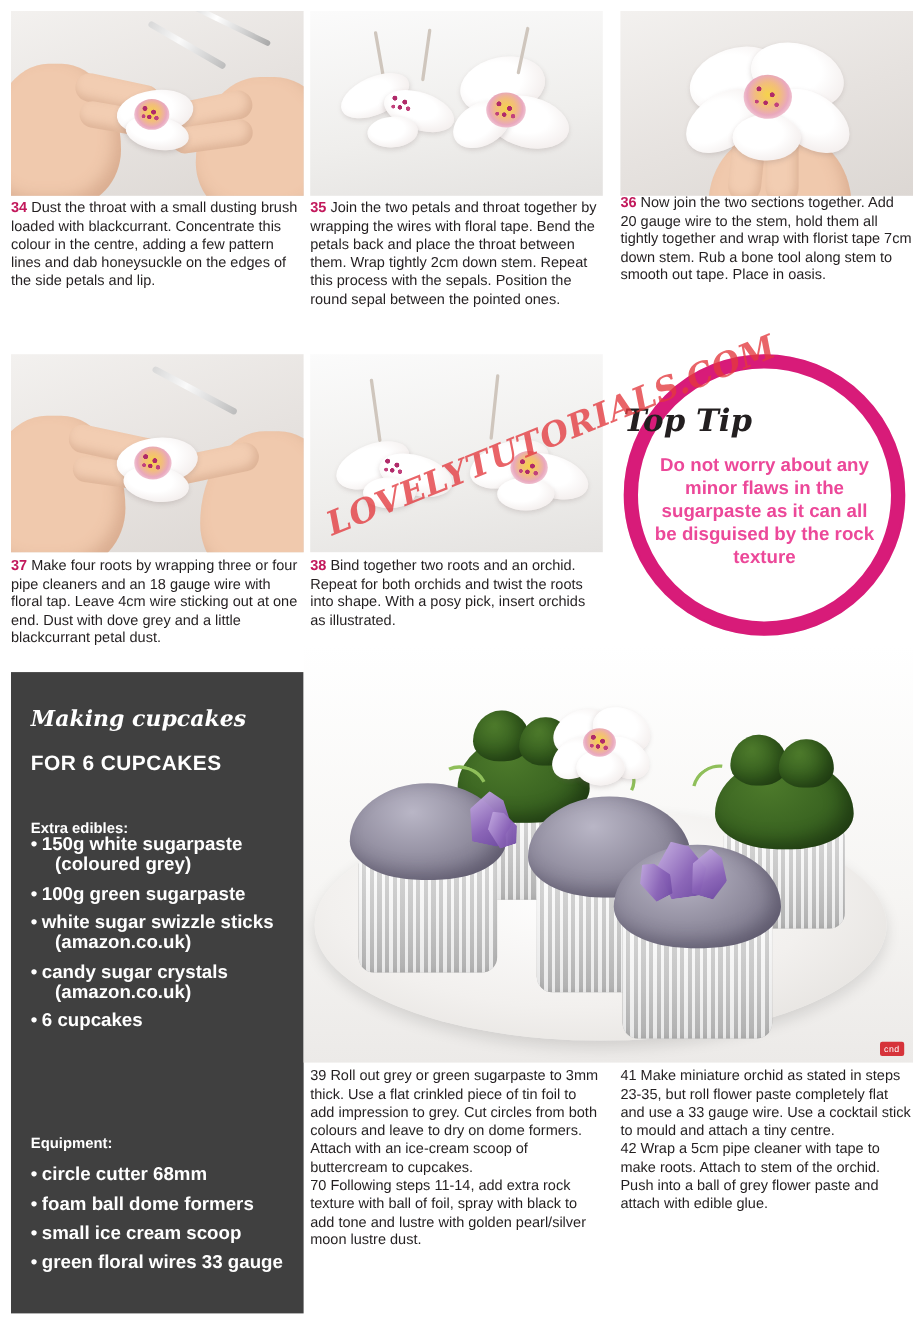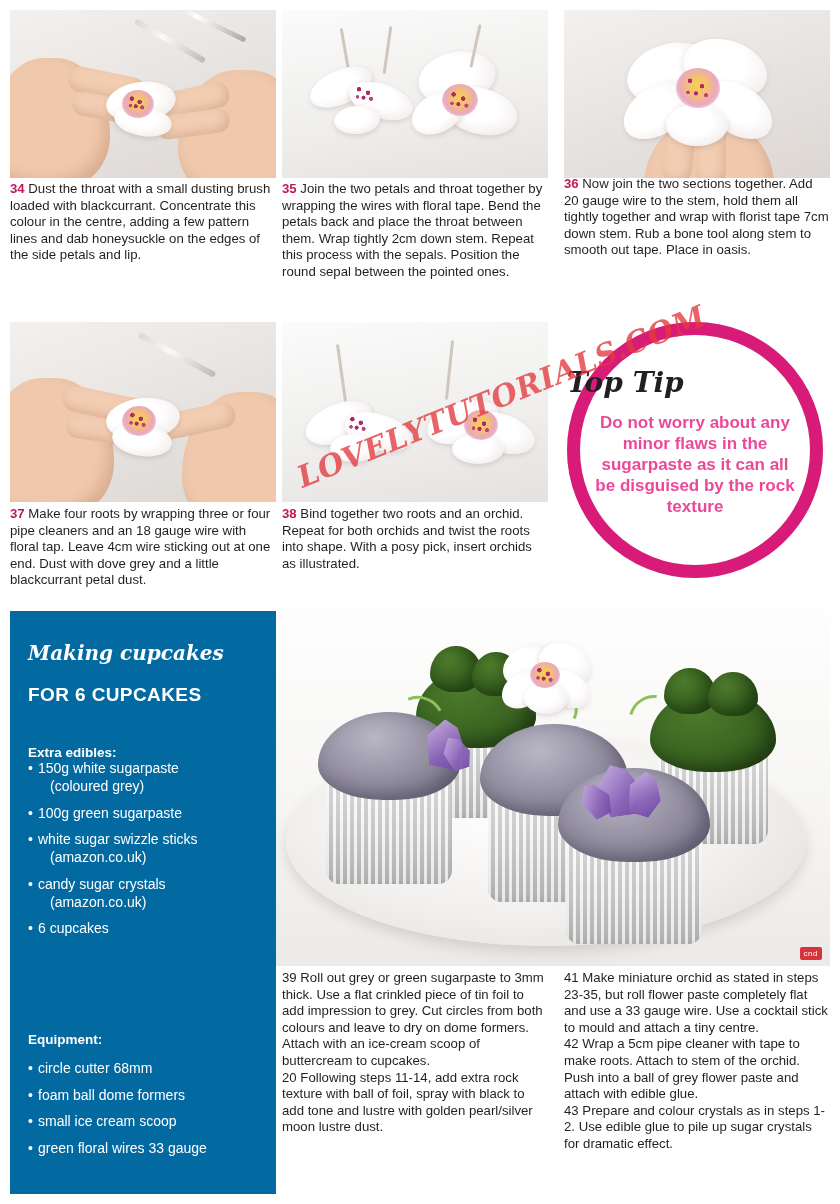--- a/index.html
+++ b/index.html
@@ -95,21 +95,21 @@
     color: #ec4899;
   }
 
   
   .sidebar {
     position: absolute;
     left: 10px;
     top: 611px;
     width: 266px;
     height: 583px;
-    background: #0369a1;
+    background: #404040;
     color: #ffffff;
   }
   .sidebar h2 {
     margin: 0;
     position: absolute;
     left: 18px;
     top: 30px;
     font-family: "DejaVu Serif", serif;
     font-style: italic;
     font-weight: bold;
@@ -132,25 +132,26 @@
   }
   .sidebar ul {
     position: absolute;
     left: 18px;
     margin: 0;
     padding: 0;
     list-style: none;
     width: 236px;
   }
   .sidebar li {
-    font-size: 14px;
+    font-size: 17px;
     line-height: 18px;
     margin-bottom: 8.5px;
     position: relative;
     padding-left: 10px;
+    font-weight: bold;
   }
   .sidebar li.bulleted:before {
     content: "\2022";
     position: absolute;
     left: 0;
     top: 0;
   }
   .sidebar li .cont {
     display: block;
     padding-left: 12px;
@@ -485,33 +486,29 @@
   </div>
 
   <div class="watermark">LOVELYTUTORIALS.COM</div>
 
   <div class="botcol" style="left:282px; top:970px; width:266px;">
     <p>
       <span class="num">39</span>
       <span>Roll out grey or green sugarpaste to 3mm thick. Use a flat crinkled piece of tin foil to add impression to grey. Cut circles from both colours and leave to dry on dome formers. Attach with an ice-cream scoop of buttercream to cupcakes.</span>
     </p>
     <p>
-      <span class="num">20</span>
+      <span class="num">70</span>
       <span>Following steps 11-14, add extra rock texture with ball of foil, spray with black to add tone and lustre with golden pearl/silver moon lustre dust.</span>
     </p>
   </div>
 
   <div class="botcol" style="left:564px; top:970px; width:266px;">
     <p>
       <span class="num">41</span>
       <span>Make miniature orchid as stated in steps 23-35, but roll flower paste completely flat and use a 33 gauge wire. Use a cocktail stick to mould and attach a tiny centre.</span>
     </p>
     <p>
       <span class="num">42</span>
       <span>Wrap a 5cm pipe cleaner with tape to make roots. Attach to stem of the orchid. Push into a ball of grey flower paste and attach with edible glue.</span>
     </p>
-    <p>
-      <span class="num">43</span>
-      <span>Prepare and colour crystals as in steps 1-2. Use edible glue to pile up sugar crystals for dramatic effect.</span>
-    </p>
   </div>
 
 </div>
 
 </body></html>

